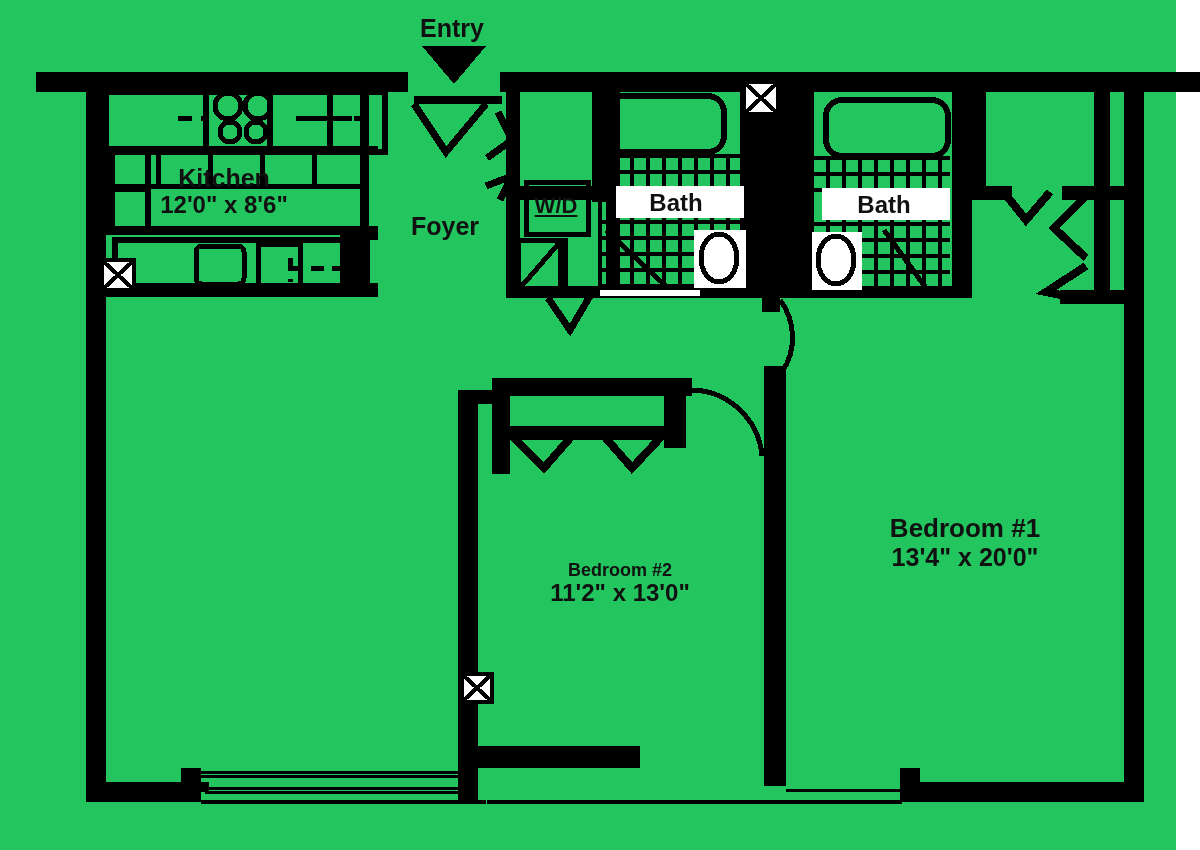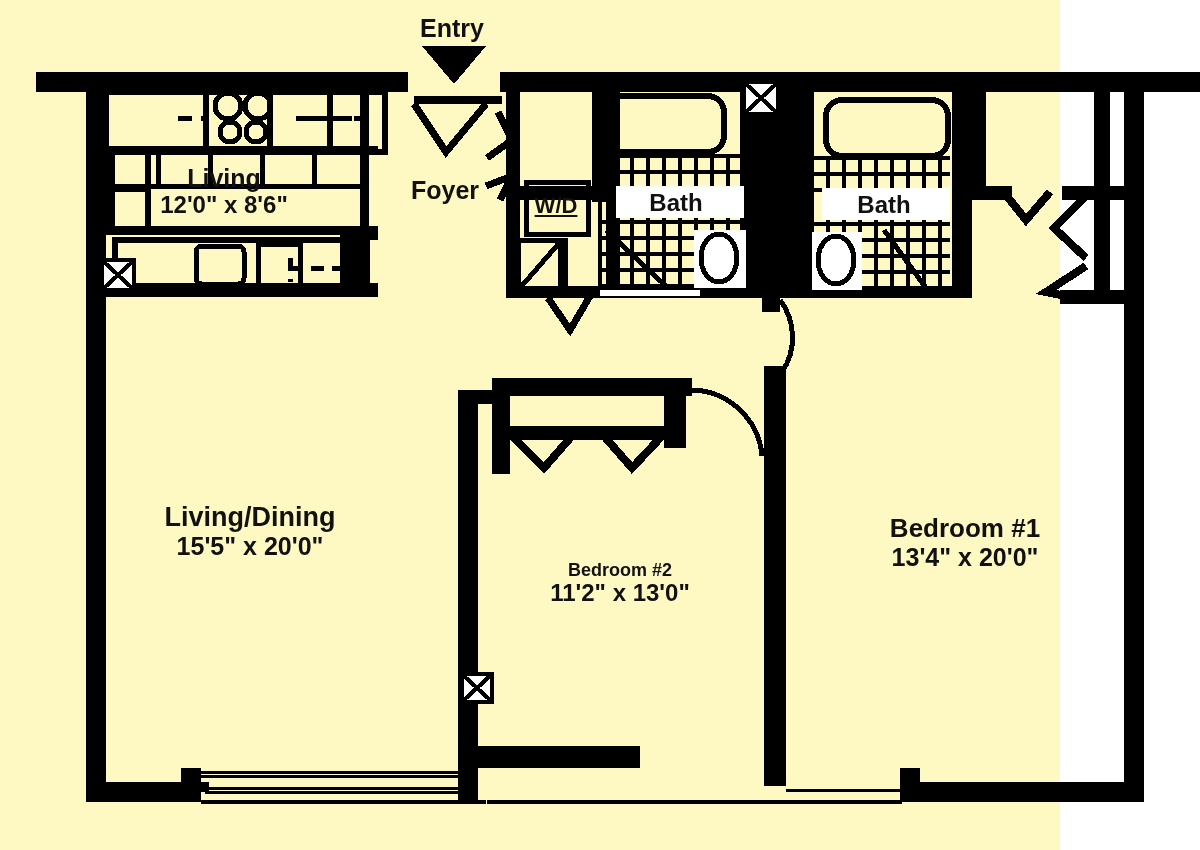--- a/index.html
+++ b/index.html
@@ -1,18 +1,18 @@
 <!DOCTYPE html>
 <html><head>
 <meta charset="utf-8">
 <style>
   html,body{margin:0;padding:0;background:#ffffff;}
   body{width:1200px;height:850px;overflow:hidden;
        font-family:"Liberation Sans", sans-serif;}
-  #plan{position:relative;width:1060px;height:850px;background:#fef9c3;}
+  #plan{position:relative;width:1176px;height:850px;background:#22c55e;}
   svg{display:block;}
   .lbl{position:absolute;text-align:center;color:#111;font-weight:bold;
        font-family:"Liberation Sans", sans-serif;line-height:1.12;
        white-space:nowrap;}
   .lbl .nm{display:block;}
   .lbl .dim{display:block;}
 </style>
 </head>
 <body>
 
@@ -316,40 +316,36 @@
     <polygon points="422,46 486,46 454,84" fill="#000"></polygon>
 
   </svg>
 
   <div class="lbl" style="left:0;top:14px;width:1200px;">
     <span style="display:inline-block;position:absolute;left:452px;
                  transform:translateX(-50%);font-size:25px;">Entry</span>
   </div>
 
   <div class="lbl" style="left:224px;top:164px;transform:translateX(-50%);">
-    <span class="nm" style="font-size:25px;">Living</span>
+    <span class="nm" style="font-size:25px;">Kitchen</span>
     <span class="dim" style="font-size:24px;">12'0" x 8'6"</span>
   </div>
 
-  <div class="lbl" style="left:445px;top:176px;transform:translateX(-50%);text-align:right;">
+  <div class="lbl" style="left:445px;top:212px;transform:translateX(-50%);text-align:right;">
     <span class="nm" style="font-size:25px;">Foyer</span>
   </div>
 
   <div class="lbl" style="left:676px;top:190px;transform:translateX(-50%);">
     <span class="nm" style="font-size:24px;">Bath</span>
   </div>
 
   <div class="lbl" style="left:884px;top:192px;transform:translateX(-50%);">
     <span class="nm" style="font-size:24px;">Bath</span>
   </div>
 
-  <div class="lbl" style="left:250px;top:502px;transform:translateX(-50%);">
-    <span class="nm" style="font-size:27px;">Living/Dining</span>
-    <span class="dim" style="font-size:25px;">15'5" x 20'0"</span>
-  </div>
 
   <div class="lbl" style="left:620px;top:560px;transform:translateX(-50%);">
     <span class="nm" style="font-size:18px;">Bedroom #2</span>
     <span class="dim" style="font-size:24px;">11'2" x 13'0"</span>
   </div>
 
   <div class="lbl" style="left:965px;top:514px;transform:translateX(-50%);text-align:center;">
     <span class="nm" style="font-size:26px;">Bedroom #1</span>
     <span class="dim" style="font-size:25px;">13'4" x 20'0"</span>
   </div>

